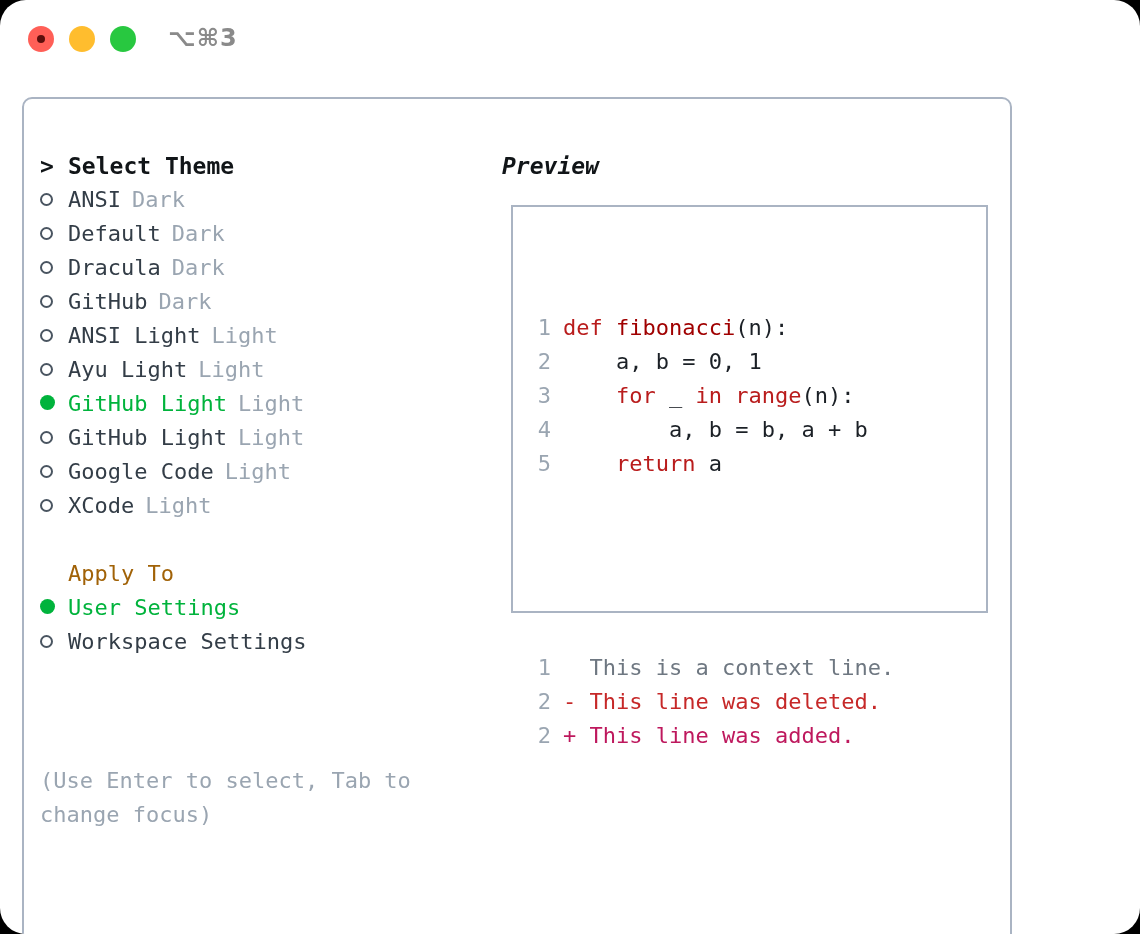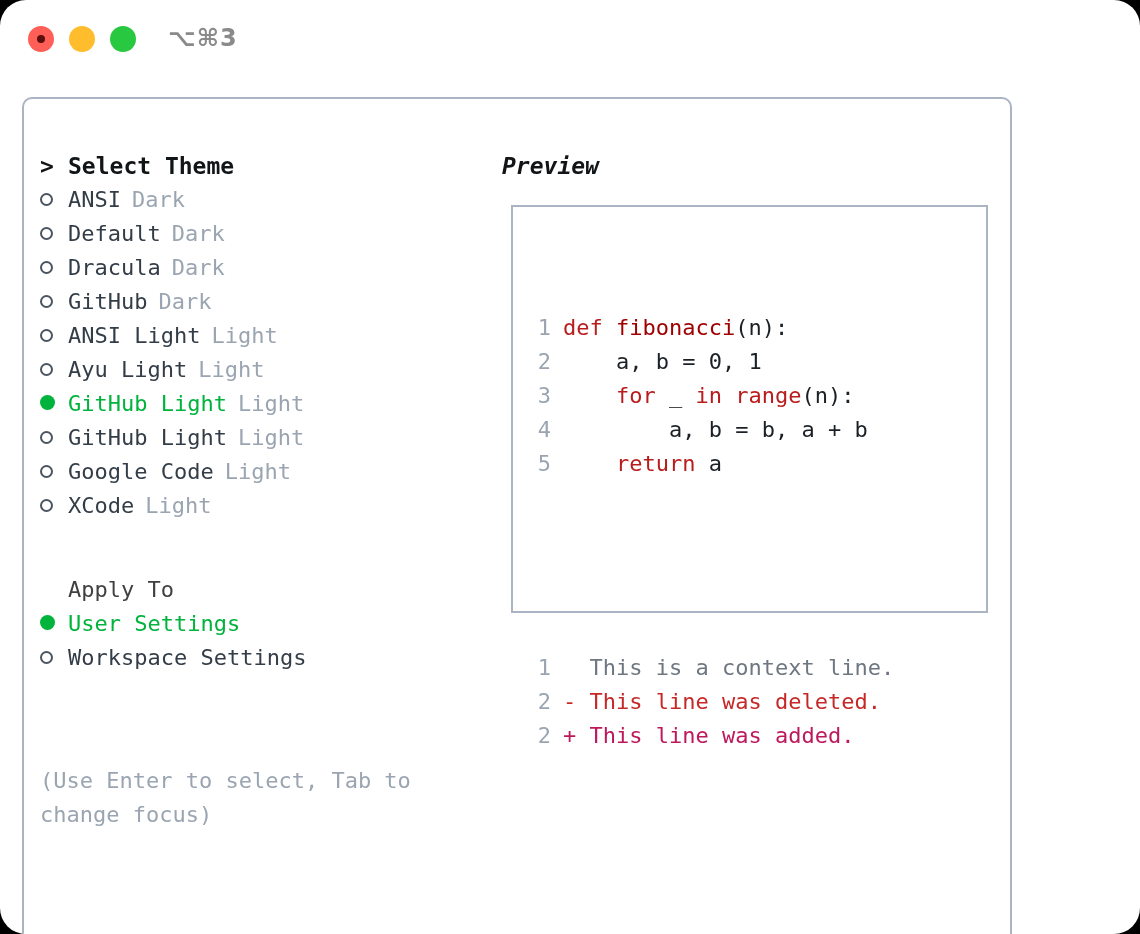--- a/index.html
+++ b/index.html
@@ -129,23 +129,22 @@
     color: #111518;
   }
   .label-name { color: #333d47; }
   .row.selected .label-name { color: #00b33c; }
   .label-kind {
     color: #9aa5b1;
     margin-left: 11px;
   }
   .section-gap { height: 34px; }
   .apply-heading {
-    color: #404040;
+    color: #a16207;
     padding-left: 28px;
-    margin-top: 16px;
   }
   .hint {
     position: absolute;
     left: 16px;
     top: 665px;
     width: 420px;
     font-size: 22px;
     line-height: 34px;
     color: #9aa5b1;
   }

